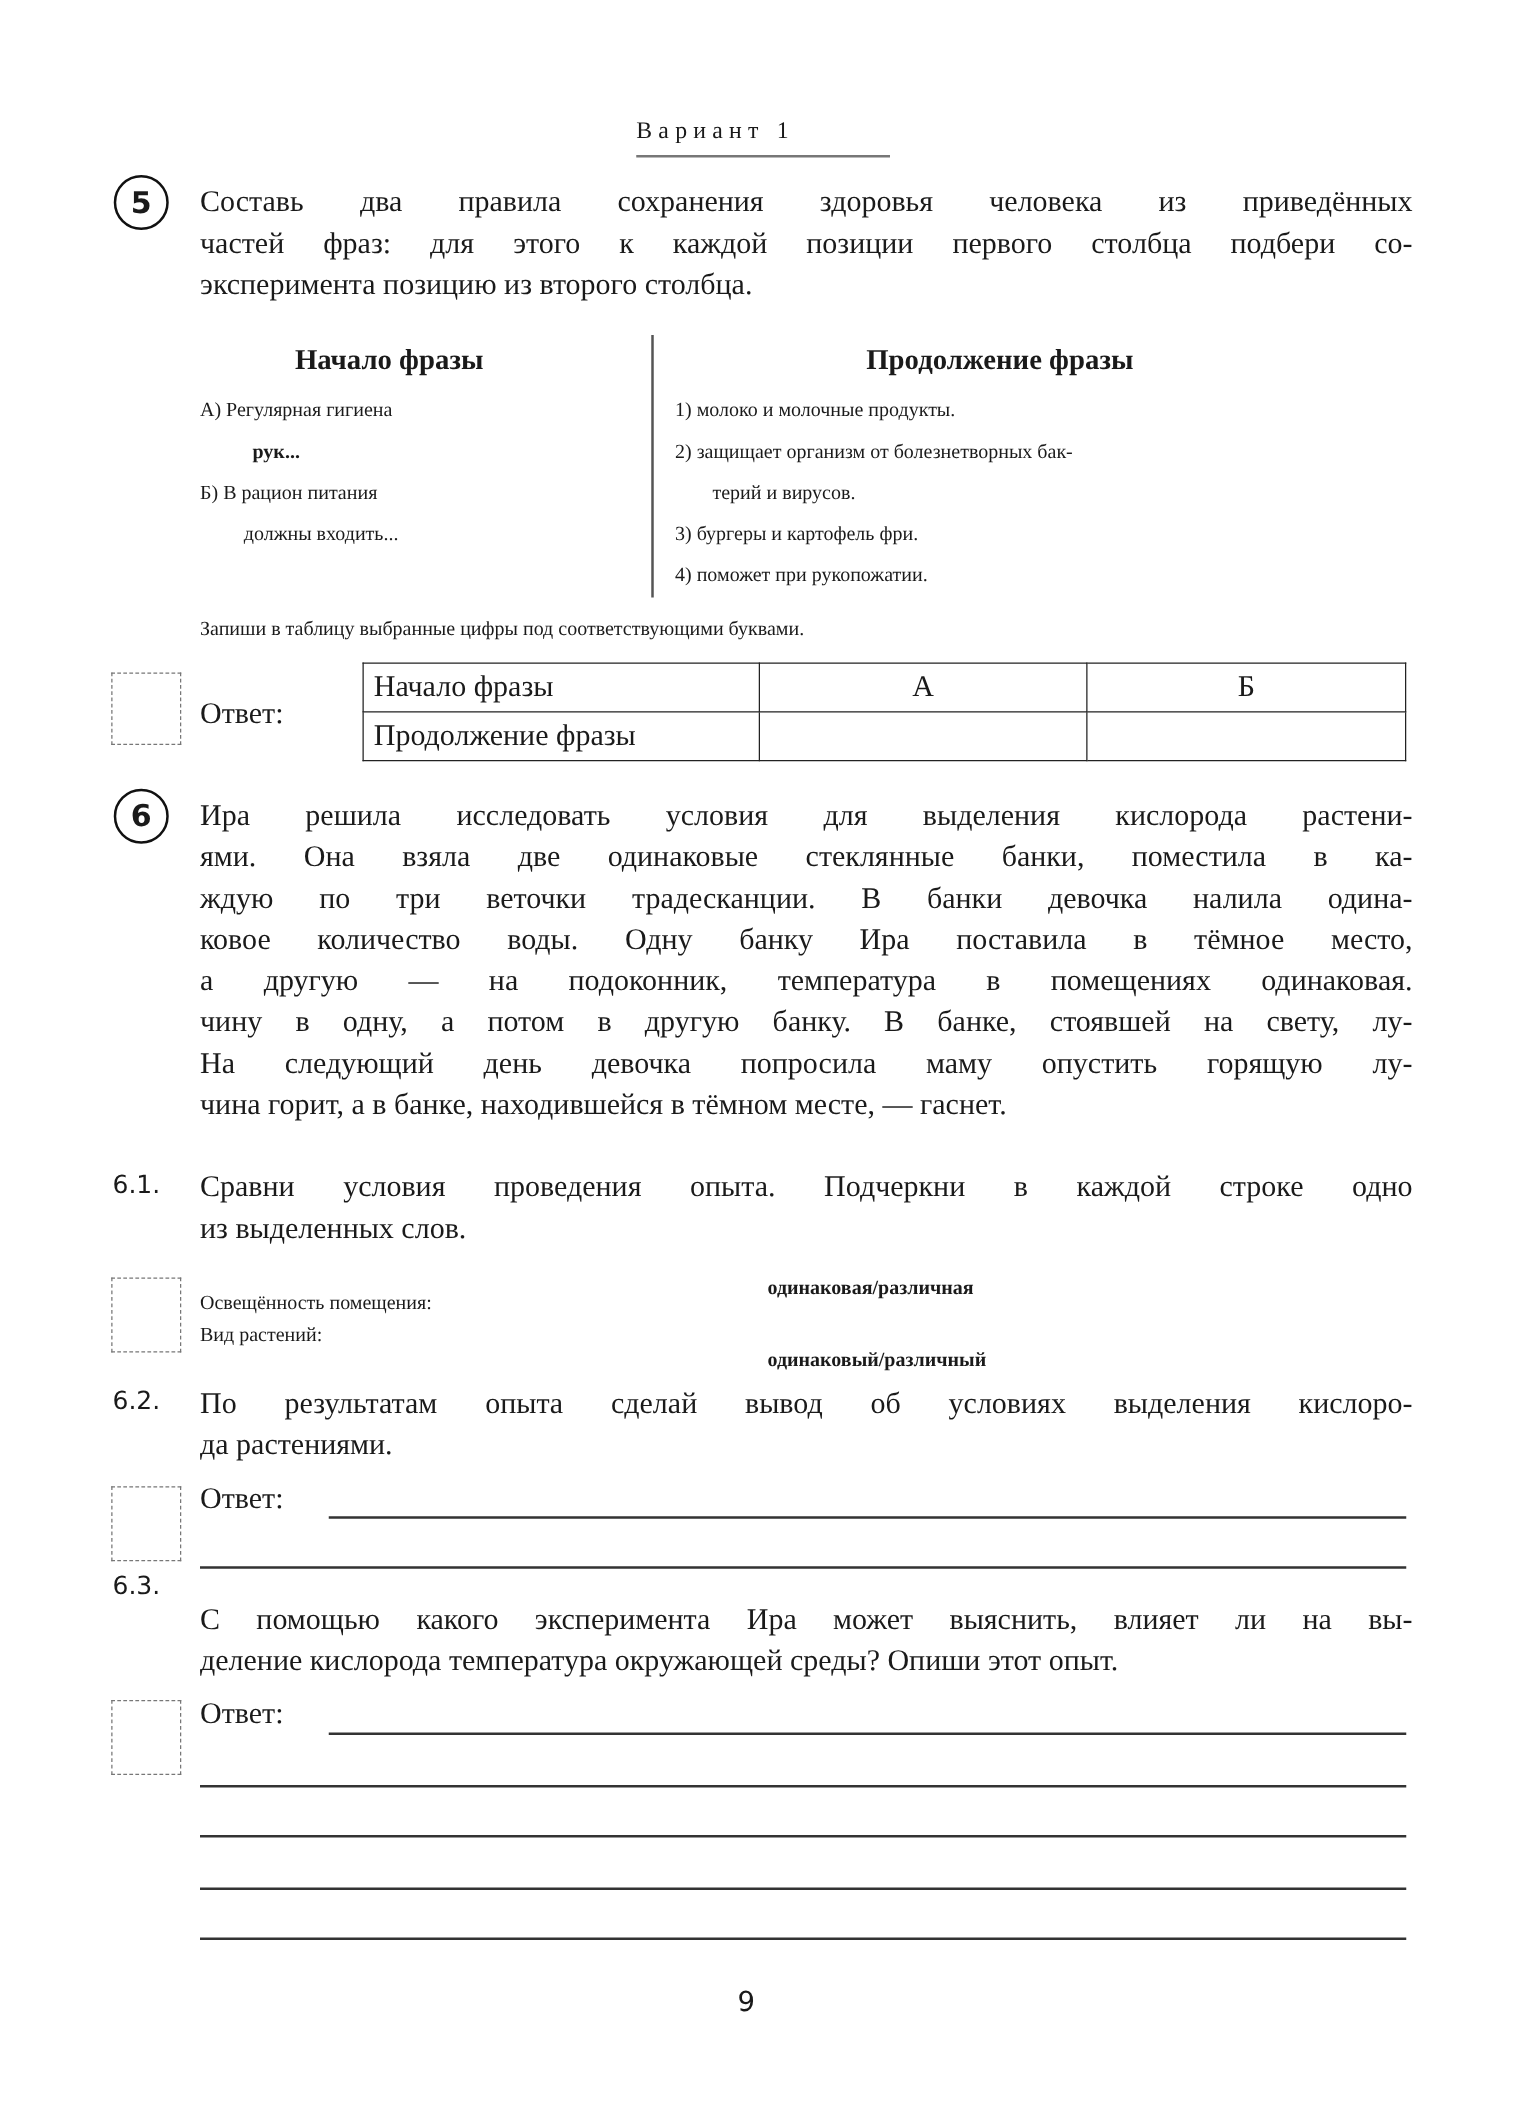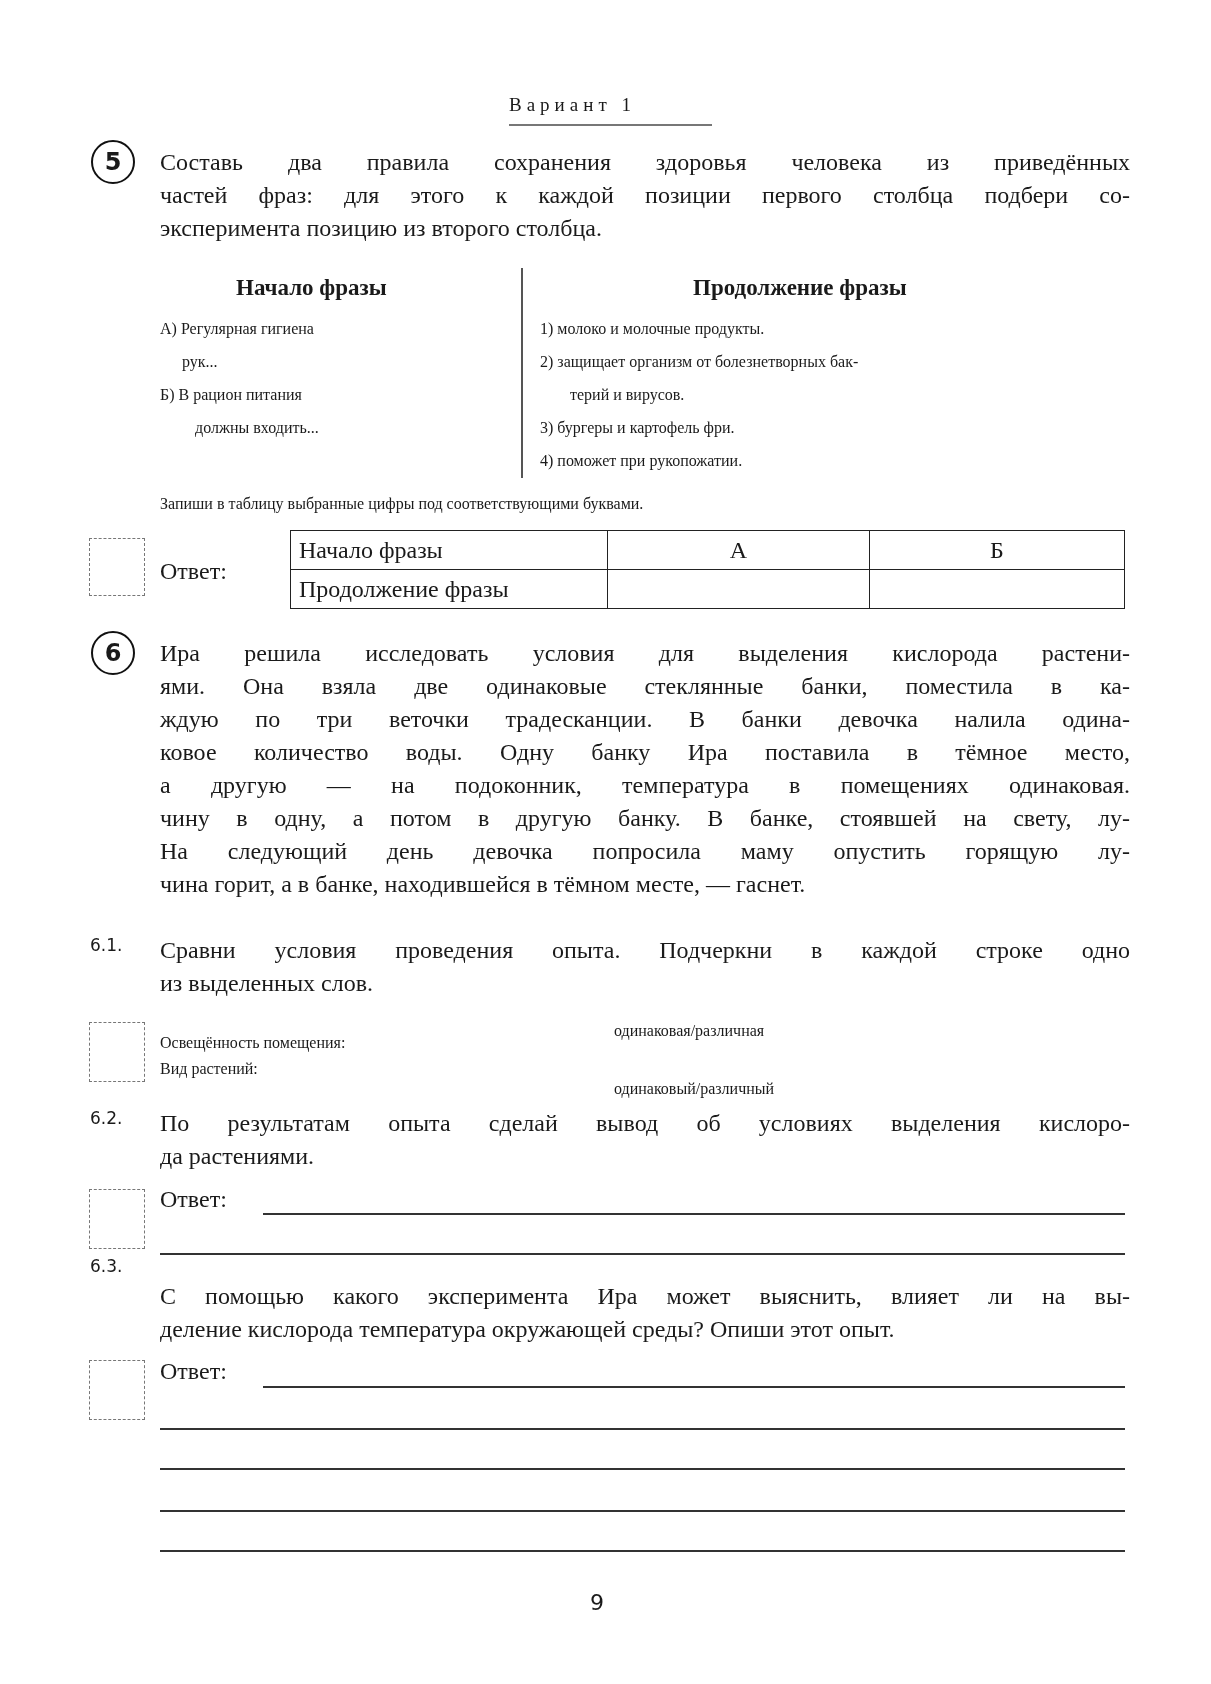--- a/index.html
+++ b/index.html
@@ -16,23 +16,23 @@
           text-align: justify; }
   .line { white-space: nowrap; text-align-last: justify; display: block; }
   .line.last { text-align-last: left; }
   .col-head { font-weight: bold; font-size: 23px; font-family: "Liberation Serif", serif; }
   .item { font-size: 16px; line-height: 33px; font-family: "Liberation Serif", serif; white-space: nowrap; }
   .vrule { left: 521px; top: 268px; width: 1.5px; height: 210px; background: #555; }
   .dashed-box { width: 56px; height: 58px; border: 1.5px dashed #777; box-sizing: border-box; }
   .answer-label { font-size: 24px; font-family: "Liberation Serif", serif; }
   table.ans { border-collapse: collapse; font-family: "Liberation Serif", serif; font-size: 24px; }
   table.ans td { border: 1.5px solid #222; height: 38px; padding: 0 8px; }
-  .sub-num { left: 90px; font-size: 17px; font-family: "DejaVu Sans", sans-serif; }
+  .sub-num { left: 90px; font-size: 20px; font-family: "DejaVu Sans", sans-serif; }
   .uline { height: 1.5px; background: #333; }
-  .bold { font-weight: normal; text-align: center; }
+  .bold { font-weight: bold; text-align: center; }
   .page-num { left: 590px; top: 1590px; font-size: 22px; font-family: "DejaVu Sans", sans-serif; }
 </style>
 </head>
 <body>
 
 <div class="abs variant">Вариант 1</div>
 <div class="abs variant-rule"></div>
 
 <div class="abs num-circle" style="left:91px; top:140px;">5</div>
 <div class="abs para" style="top:146px;">
@@ -42,21 +42,21 @@
 </div>
 
 <div class="abs col-head" style="left:236px; top:275px;">Начало фразы</div>
 <div class="abs col-head" style="left:693px; top:275px;">Продолжение фразы</div>
 <div class="abs vrule"></div>
 
 <div class="abs item" style="left:160px; top:312px;">
   <span>А)</span>
   <span>Регулярная гигиена</span>
 </div>
-<div class="abs item" style="left:182px; top:345px;">рук...</div>
+<div class="abs item" style="left:202px; top:345px;font-weight:bold;">рук...</div>
 <div class="abs item" style="left:160px; top:378px;">
   <span>Б)</span>
   <span>В рацион питания</span>
 </div>
 <div class="abs item" style="left:195px; top:411px;">должны входить...</div>
 
 <div class="abs item" style="left:540px; top:312px;">
   <span>1)</span>
   <span>молоко и молочные продукты.</span>
 </div>

